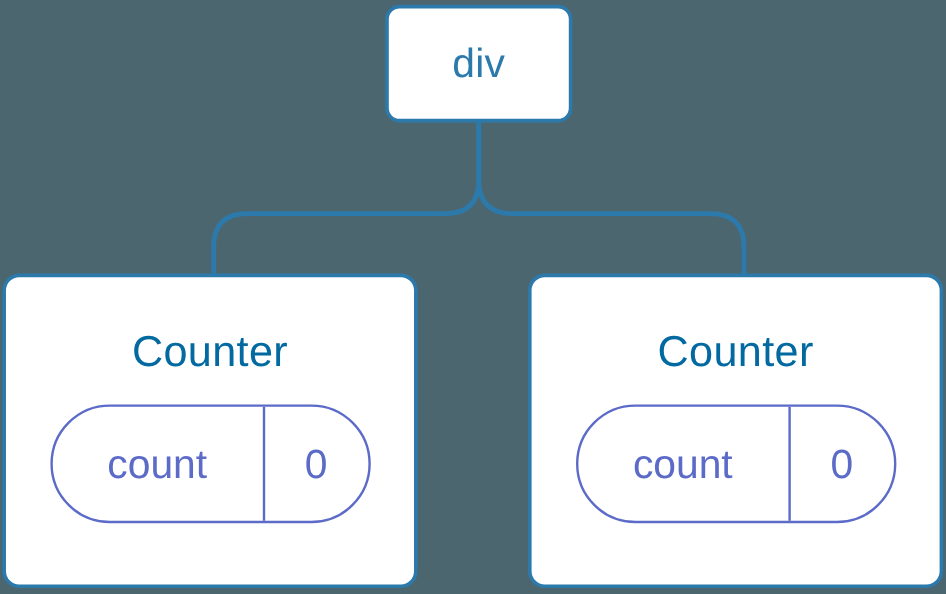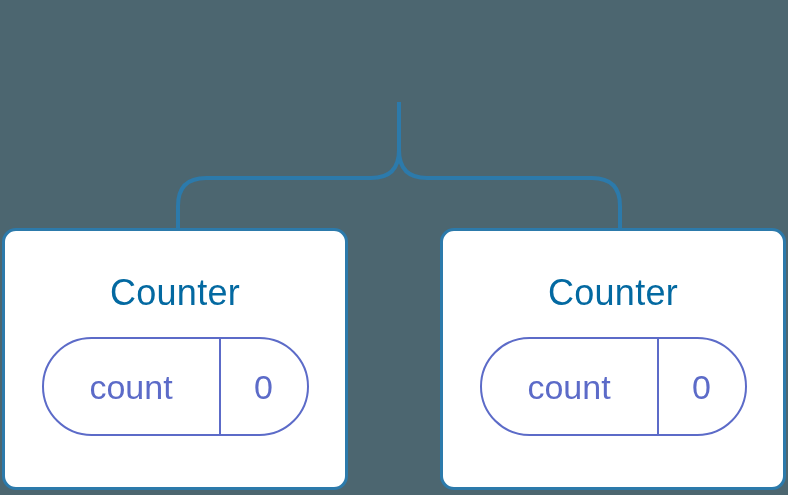--- a/index.html
+++ b/index.html
@@ -115,20 +115,23 @@
 <body>
 
 <div id="canvas">
 
   <svg id="connectors" viewBox="0 0 788 495" aria-hidden="true">
 
     <path d="M 399 102 L 399 150 Q 399 178 371 178 L 206 178 Q 178 178 178 206 L 178 230" fill="none" stroke="#2C7AAB" stroke-width="4" stroke-linecap="butt"></path>
     <path d="M 399 102 L 399 150 Q 399 178 427 178 L 592 178 Q 620 178 620 206 L 620 230" fill="none" stroke="#2C7AAB" stroke-width="4" stroke-linecap="butt"></path>
   </svg>
 
+  <div class="node node-root">
+    <span class="node-title">div</span>
+  </div>
 
   <div class="node node-card left">
     <span class="node-title">Counter</span>
     <div class="state-pill">
       <span class="pill-key">count</span>
       <span class="pill-value">0</span>
     </div>
   </div>
 
   <div class="node node-card right">

